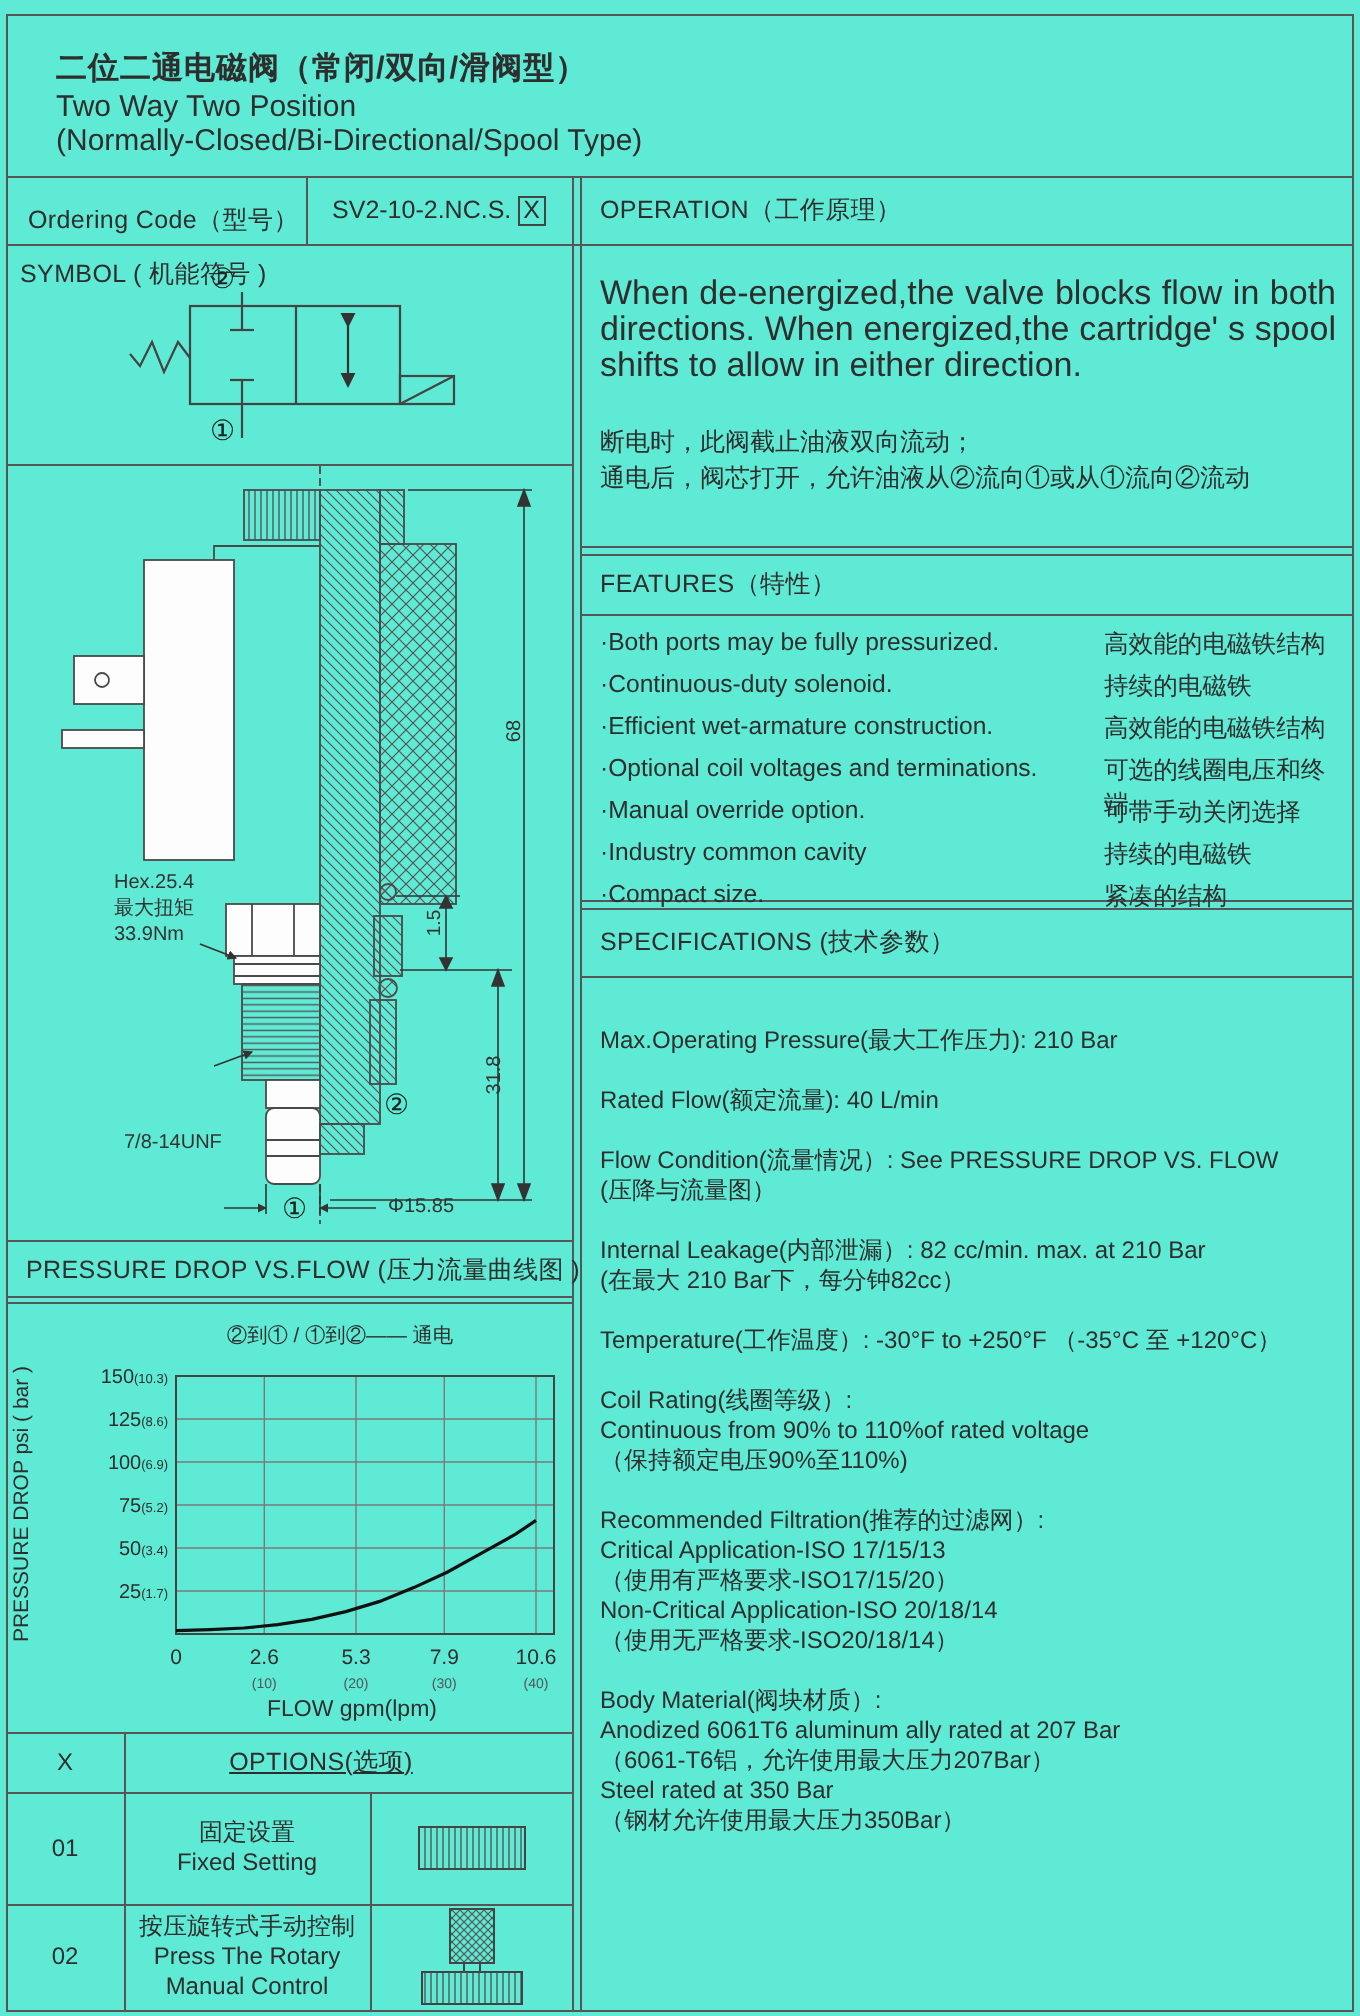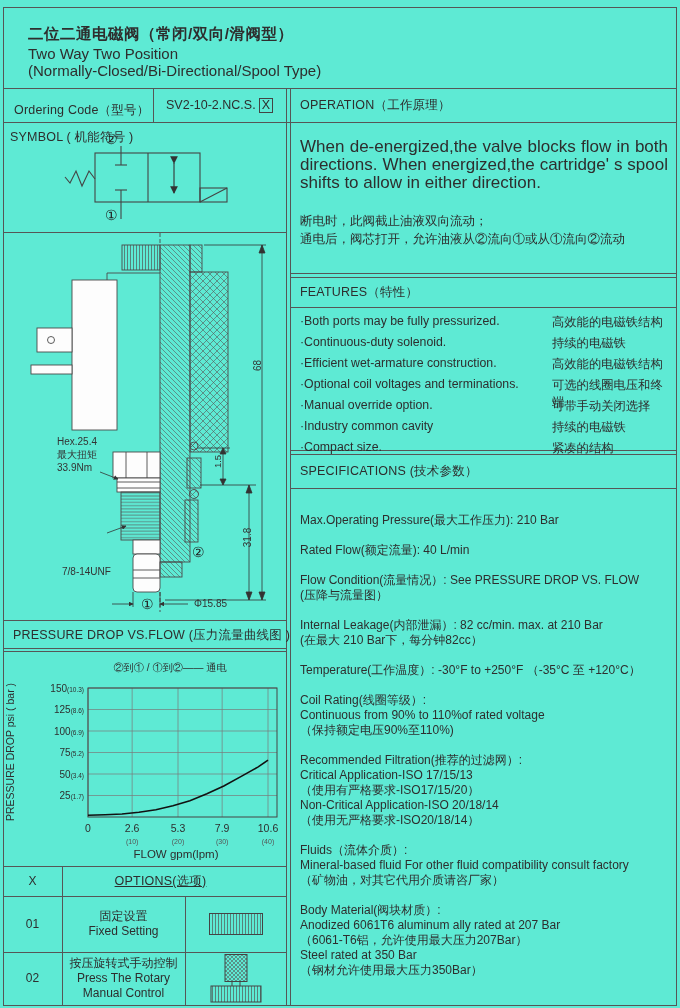--- a/index.html
+++ b/index.html
@@ -136,25 +136,20 @@
         <div class="sp-l">Coil Rating(线圈等级）:</div>
         <div class="sp-l">Continuous from 90% to 110%of rated voltage</div>
         <div class="sp-l">（保持额定电压90%至110%)</div>
       </div>
       <div class="sp-g">
         <div class="sp-l">Recommended Filtration(推荐的过滤网）:</div>
         <div class="sp-l">Critical Application-ISO 17/15/13</div>
         <div class="sp-l">（使用有严格要求-ISO17/15/20）</div>
         <div class="sp-l">Non-Critical Application-ISO 20/18/14</div>
         <div class="sp-l">（使用无严格要求-ISO20/18/14）</div>
-      </div>
-      <div class="sp-g">
-        <div class="sp-l">Fluids（流体介质）:</div>
-        <div class="sp-l">Mineral-based fluid For other  fluid compatibility consult  factory</div>
-        <div class="sp-l">（矿物油，对其它代用介质请咨厂家）</div>
       </div>
       <div class="sp-g">
         <div class="sp-l">Body Material(阀块材质）:</div>
         <div class="sp-l">Anodized 6061T6 aluminum ally rated at 207 Bar</div>
         <div class="sp-l">（6061-T6铝，允许使用最大压力207Bar）</div>
         <div class="sp-l">Steel rated at 350 Bar</div>
         <div class="sp-l">（钢材允许使用最大压力350Bar）</div>
       </div>
     </div>
 

